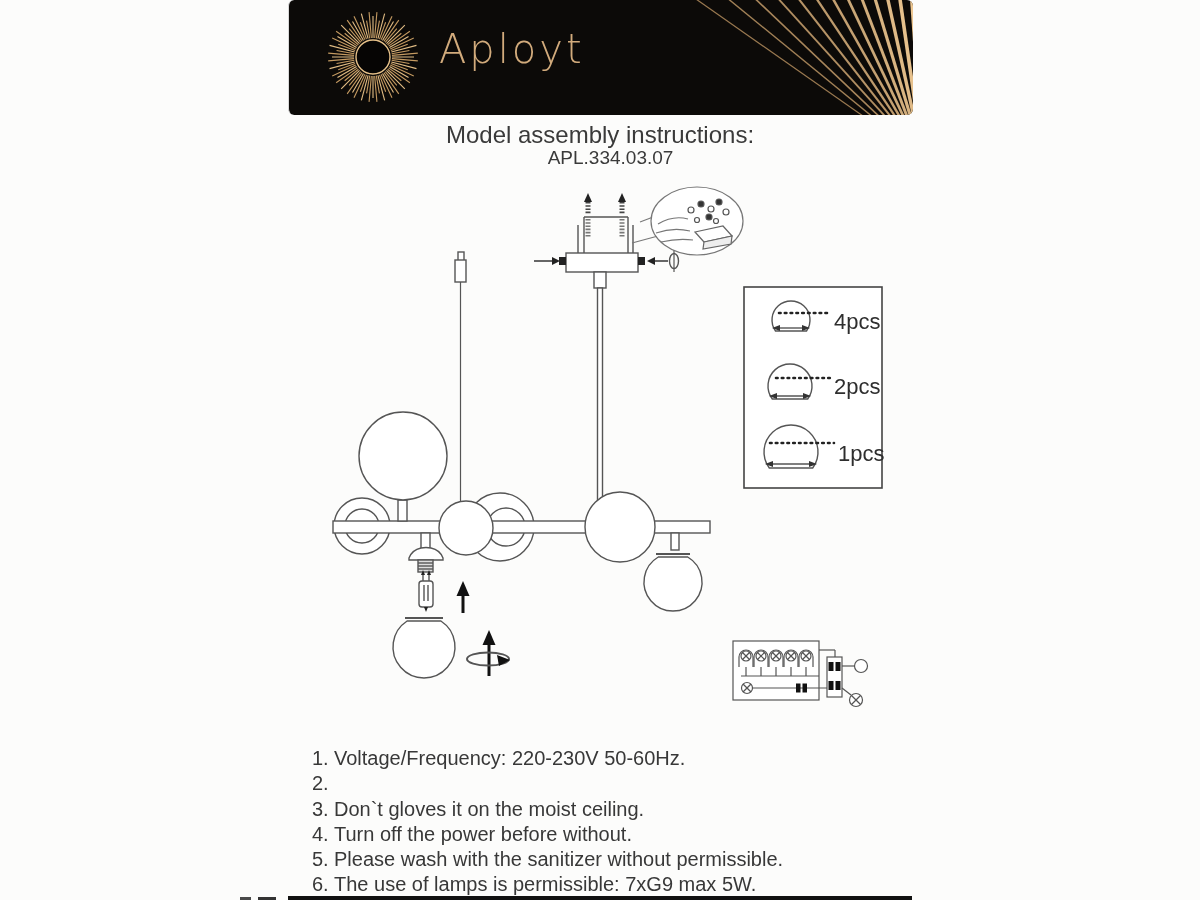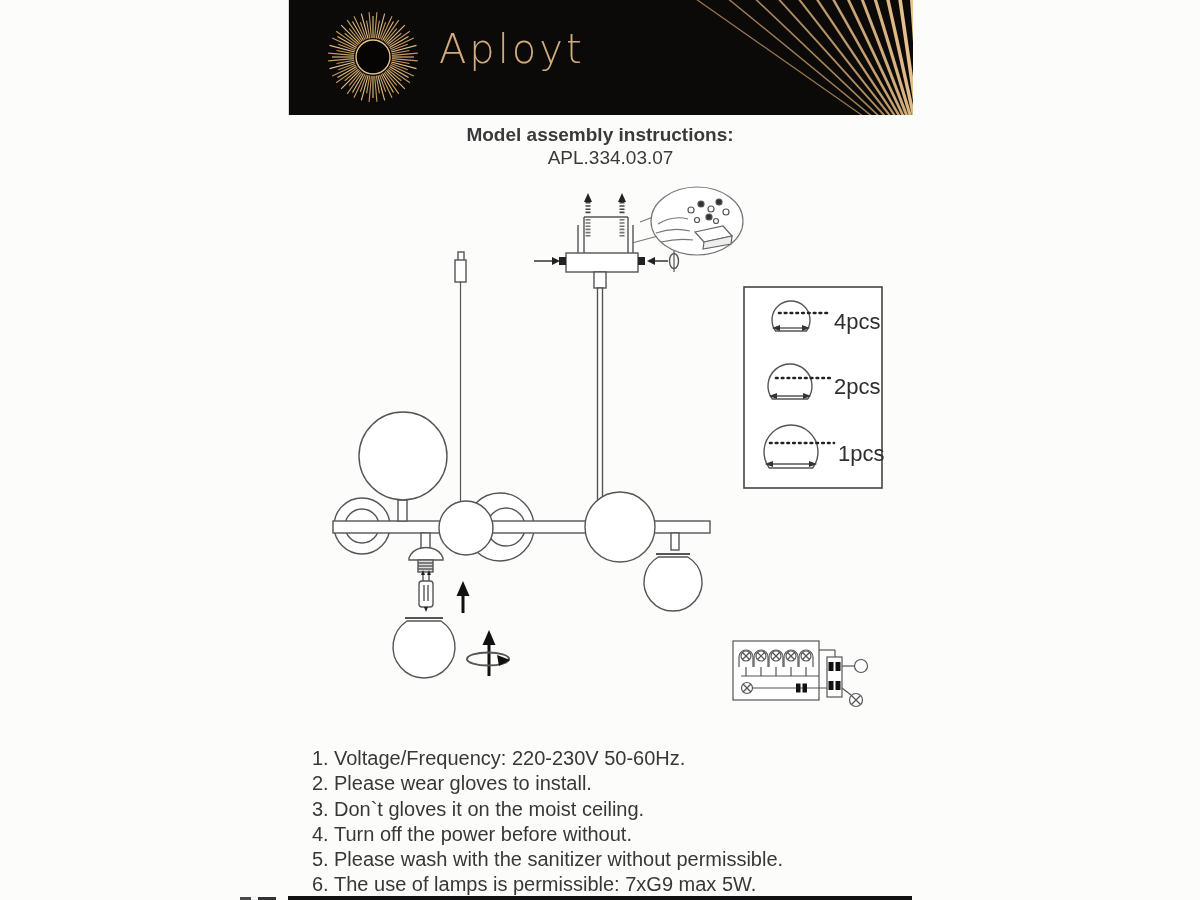--- a/index.html
+++ b/index.html
@@ -1,25 +1,25 @@
 <!DOCTYPE html>
 <html><head>
 <meta charset="utf-8">
 <style>
   html,body{margin:0;padding:0;background:#fcfcfb;}
   .page{position:relative;width:1200px;height:900px;background:#fcfcfb;overflow:hidden;
         font-family:"Liberation Sans", sans-serif;}
   
   .header{position:absolute;left:288px;top:0;width:624px;height:115px;background:#0c0a08;
-          border-left:1px solid #d8d8d8;overflow:hidden;}
+          border-left:1px solid #d8d8d8;overflow:hidden;border-radius:6px;}
   .brand{position:absolute;left:150px;top:26px;font-size:40px;font-weight:300;
          letter-spacing:3px;color:#d2ab7c;font-family:"DejaVu Sans", sans-serif;}
   
   .titleblock{position:absolute;left:0;top:123px;width:1200px;text-align:center;color:#3a3a3a;}
-  .titleblock .t1{font-size:19px;line-height:23px;font-weight:bold;}
+  .titleblock .t1{font-size:24px;line-height:23px;}
   .titleblock .t2{font-size:19px;line-height:23px;margin-left:21px;}
   
   .diagram{position:absolute;left:0;top:0;width:1200px;height:900px;}
   
   .instructions{position:absolute;left:312px;top:746px;color:#383838;font-size:20px;line-height:25.3px;}
   .ins-row{display:flex;}
   .ins-num{width:22px;text-align:left;flex:0 0 auto;}
   .ins-text{white-space:nowrap;}
   
   .bottom-strip{position:absolute;left:288px;top:896px;width:624px;height:4px;background:#111;}
@@ -338,21 +338,20 @@
     <div class="t2">APL.334.03.07</div>
   </div>
 
   <div class="instructions">
     <div class="ins-row">
       <span class="ins-num">1.</span>
       <span class="ins-text">Voltage/Frequency: 220-230V 50-60Hz.</span>
     </div>
     <div class="ins-row">
       <span class="ins-num">2.</span>
-      <span class="ins-text">Please wear gloves to install.</span>
     </div>
     <div class="ins-row">
       <span class="ins-num">3.</span>
       <span class="ins-text">Don`t gloves it on the moist ceiling.</span>
     </div>
     <div class="ins-row">
       <span class="ins-num">4.</span>
       <span class="ins-text">Turn off the power before without.</span>
     </div>
     <div class="ins-row">

